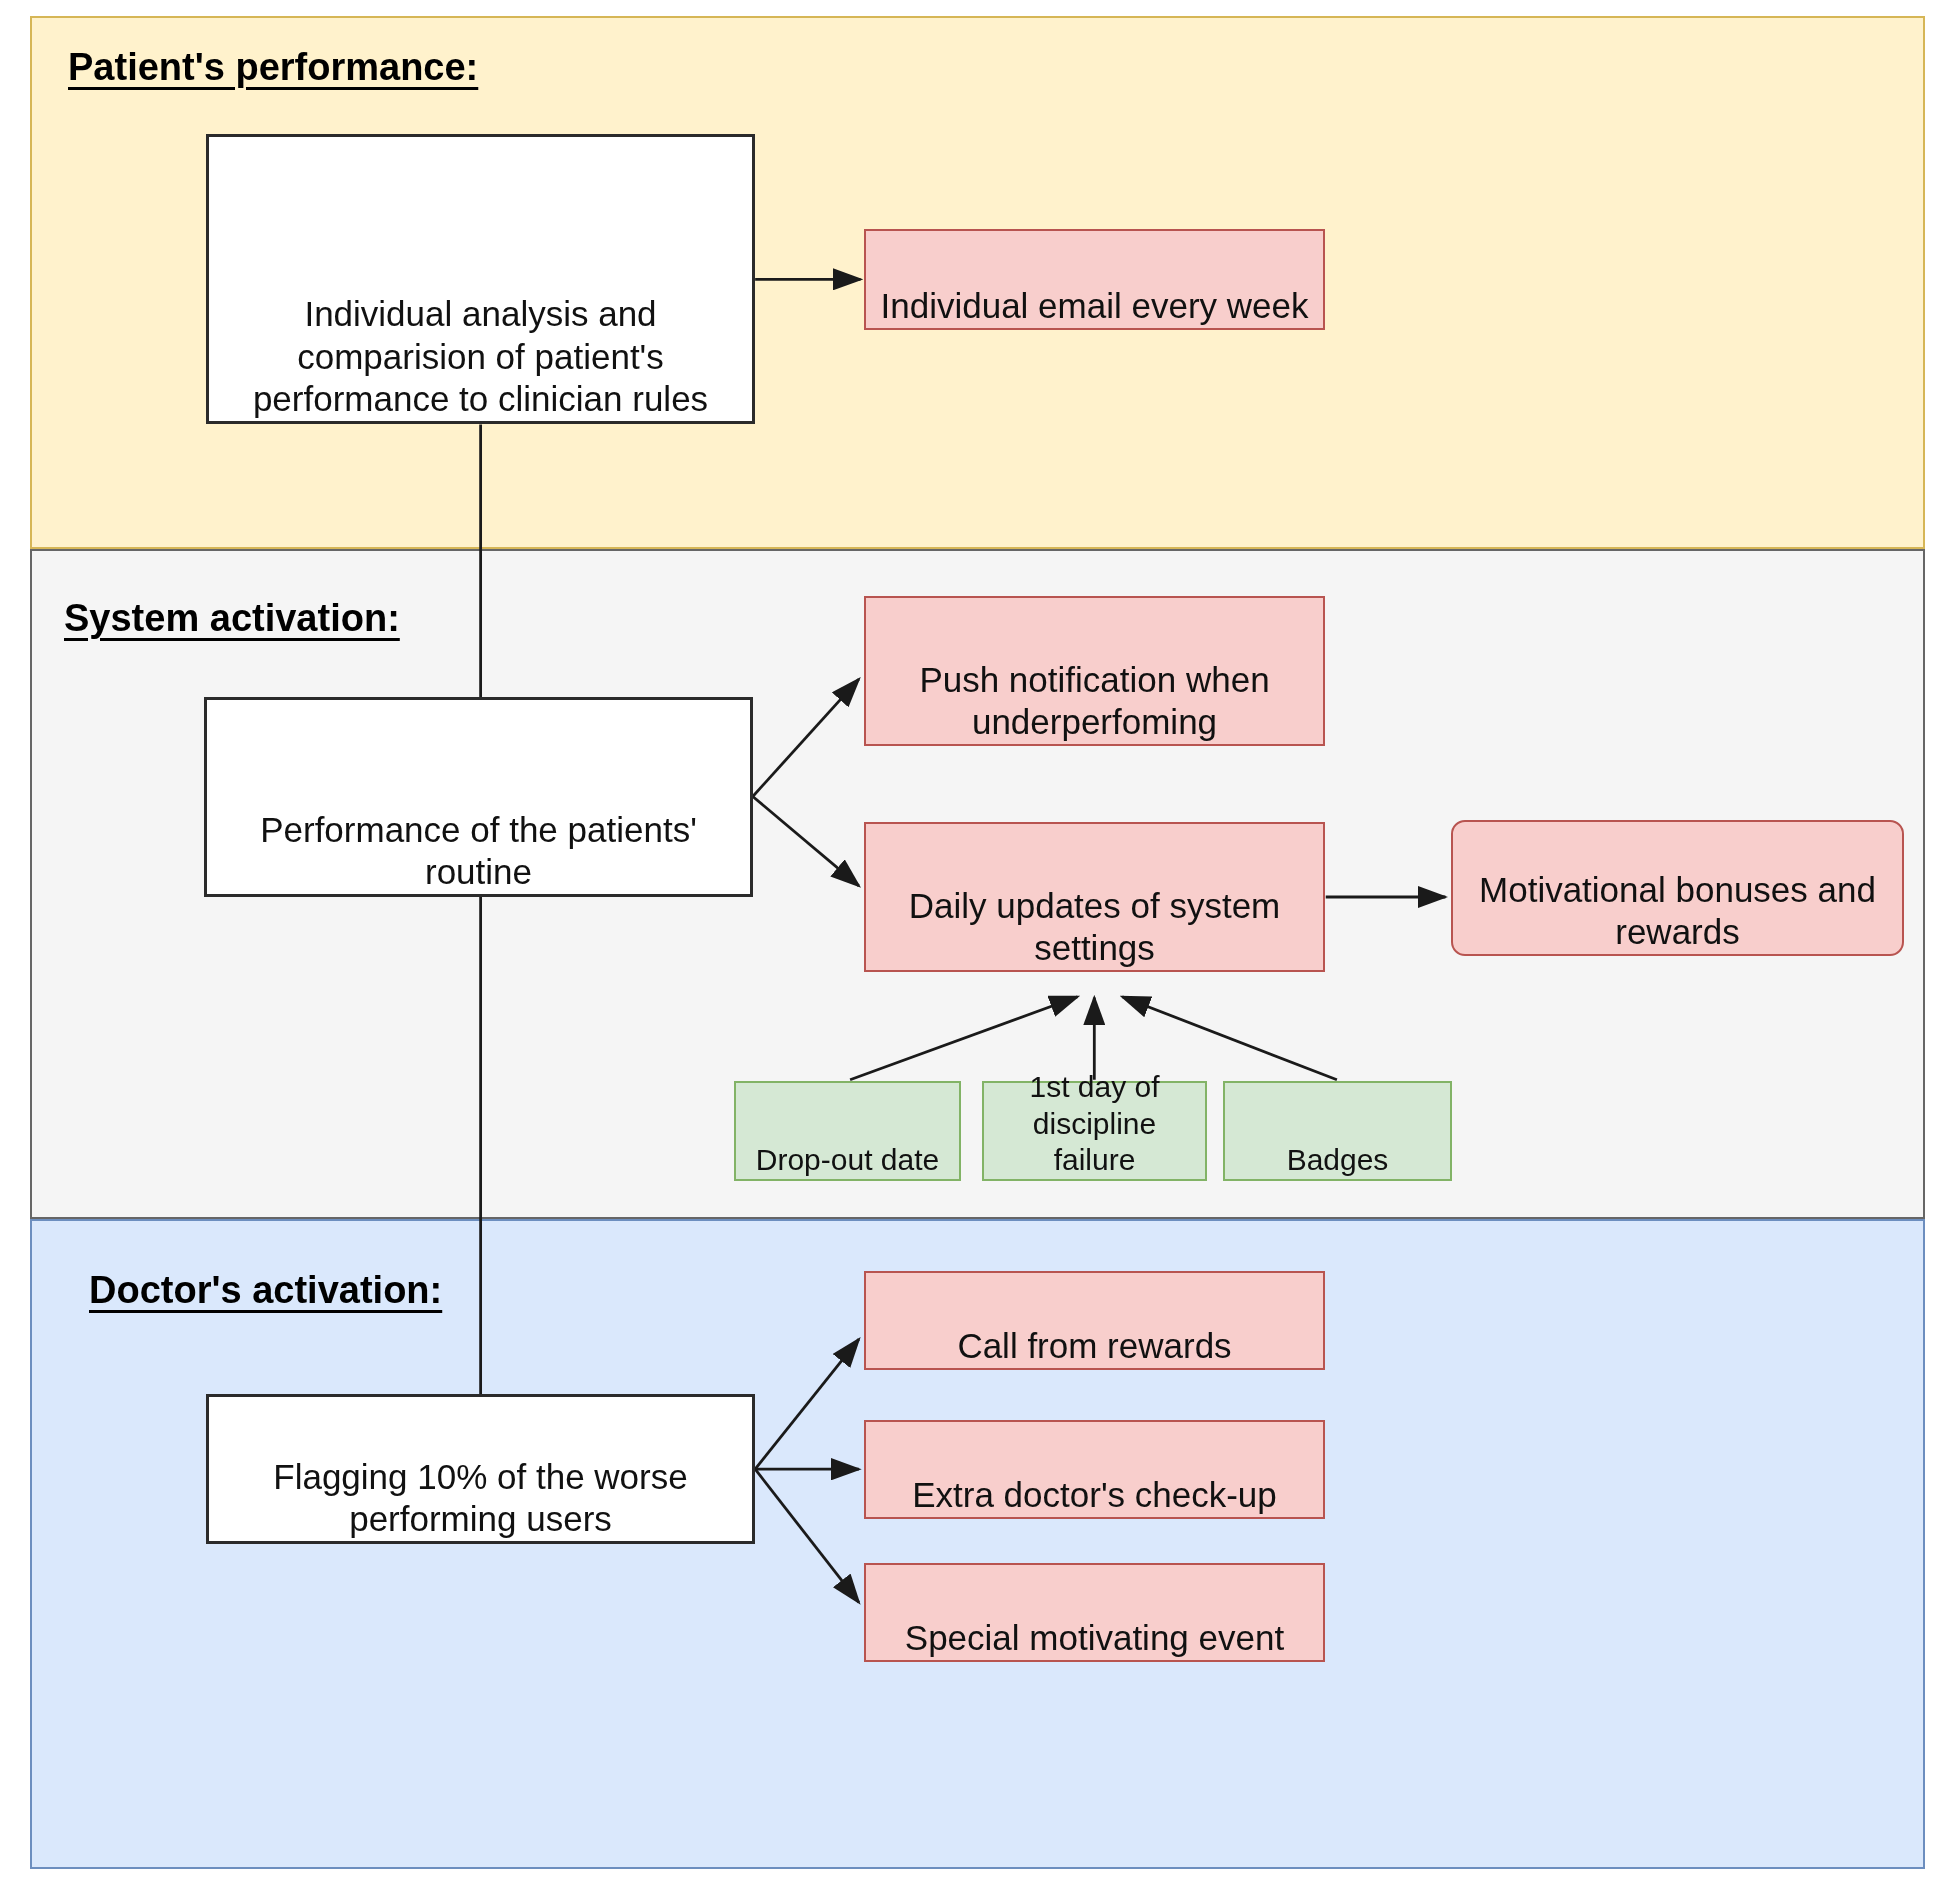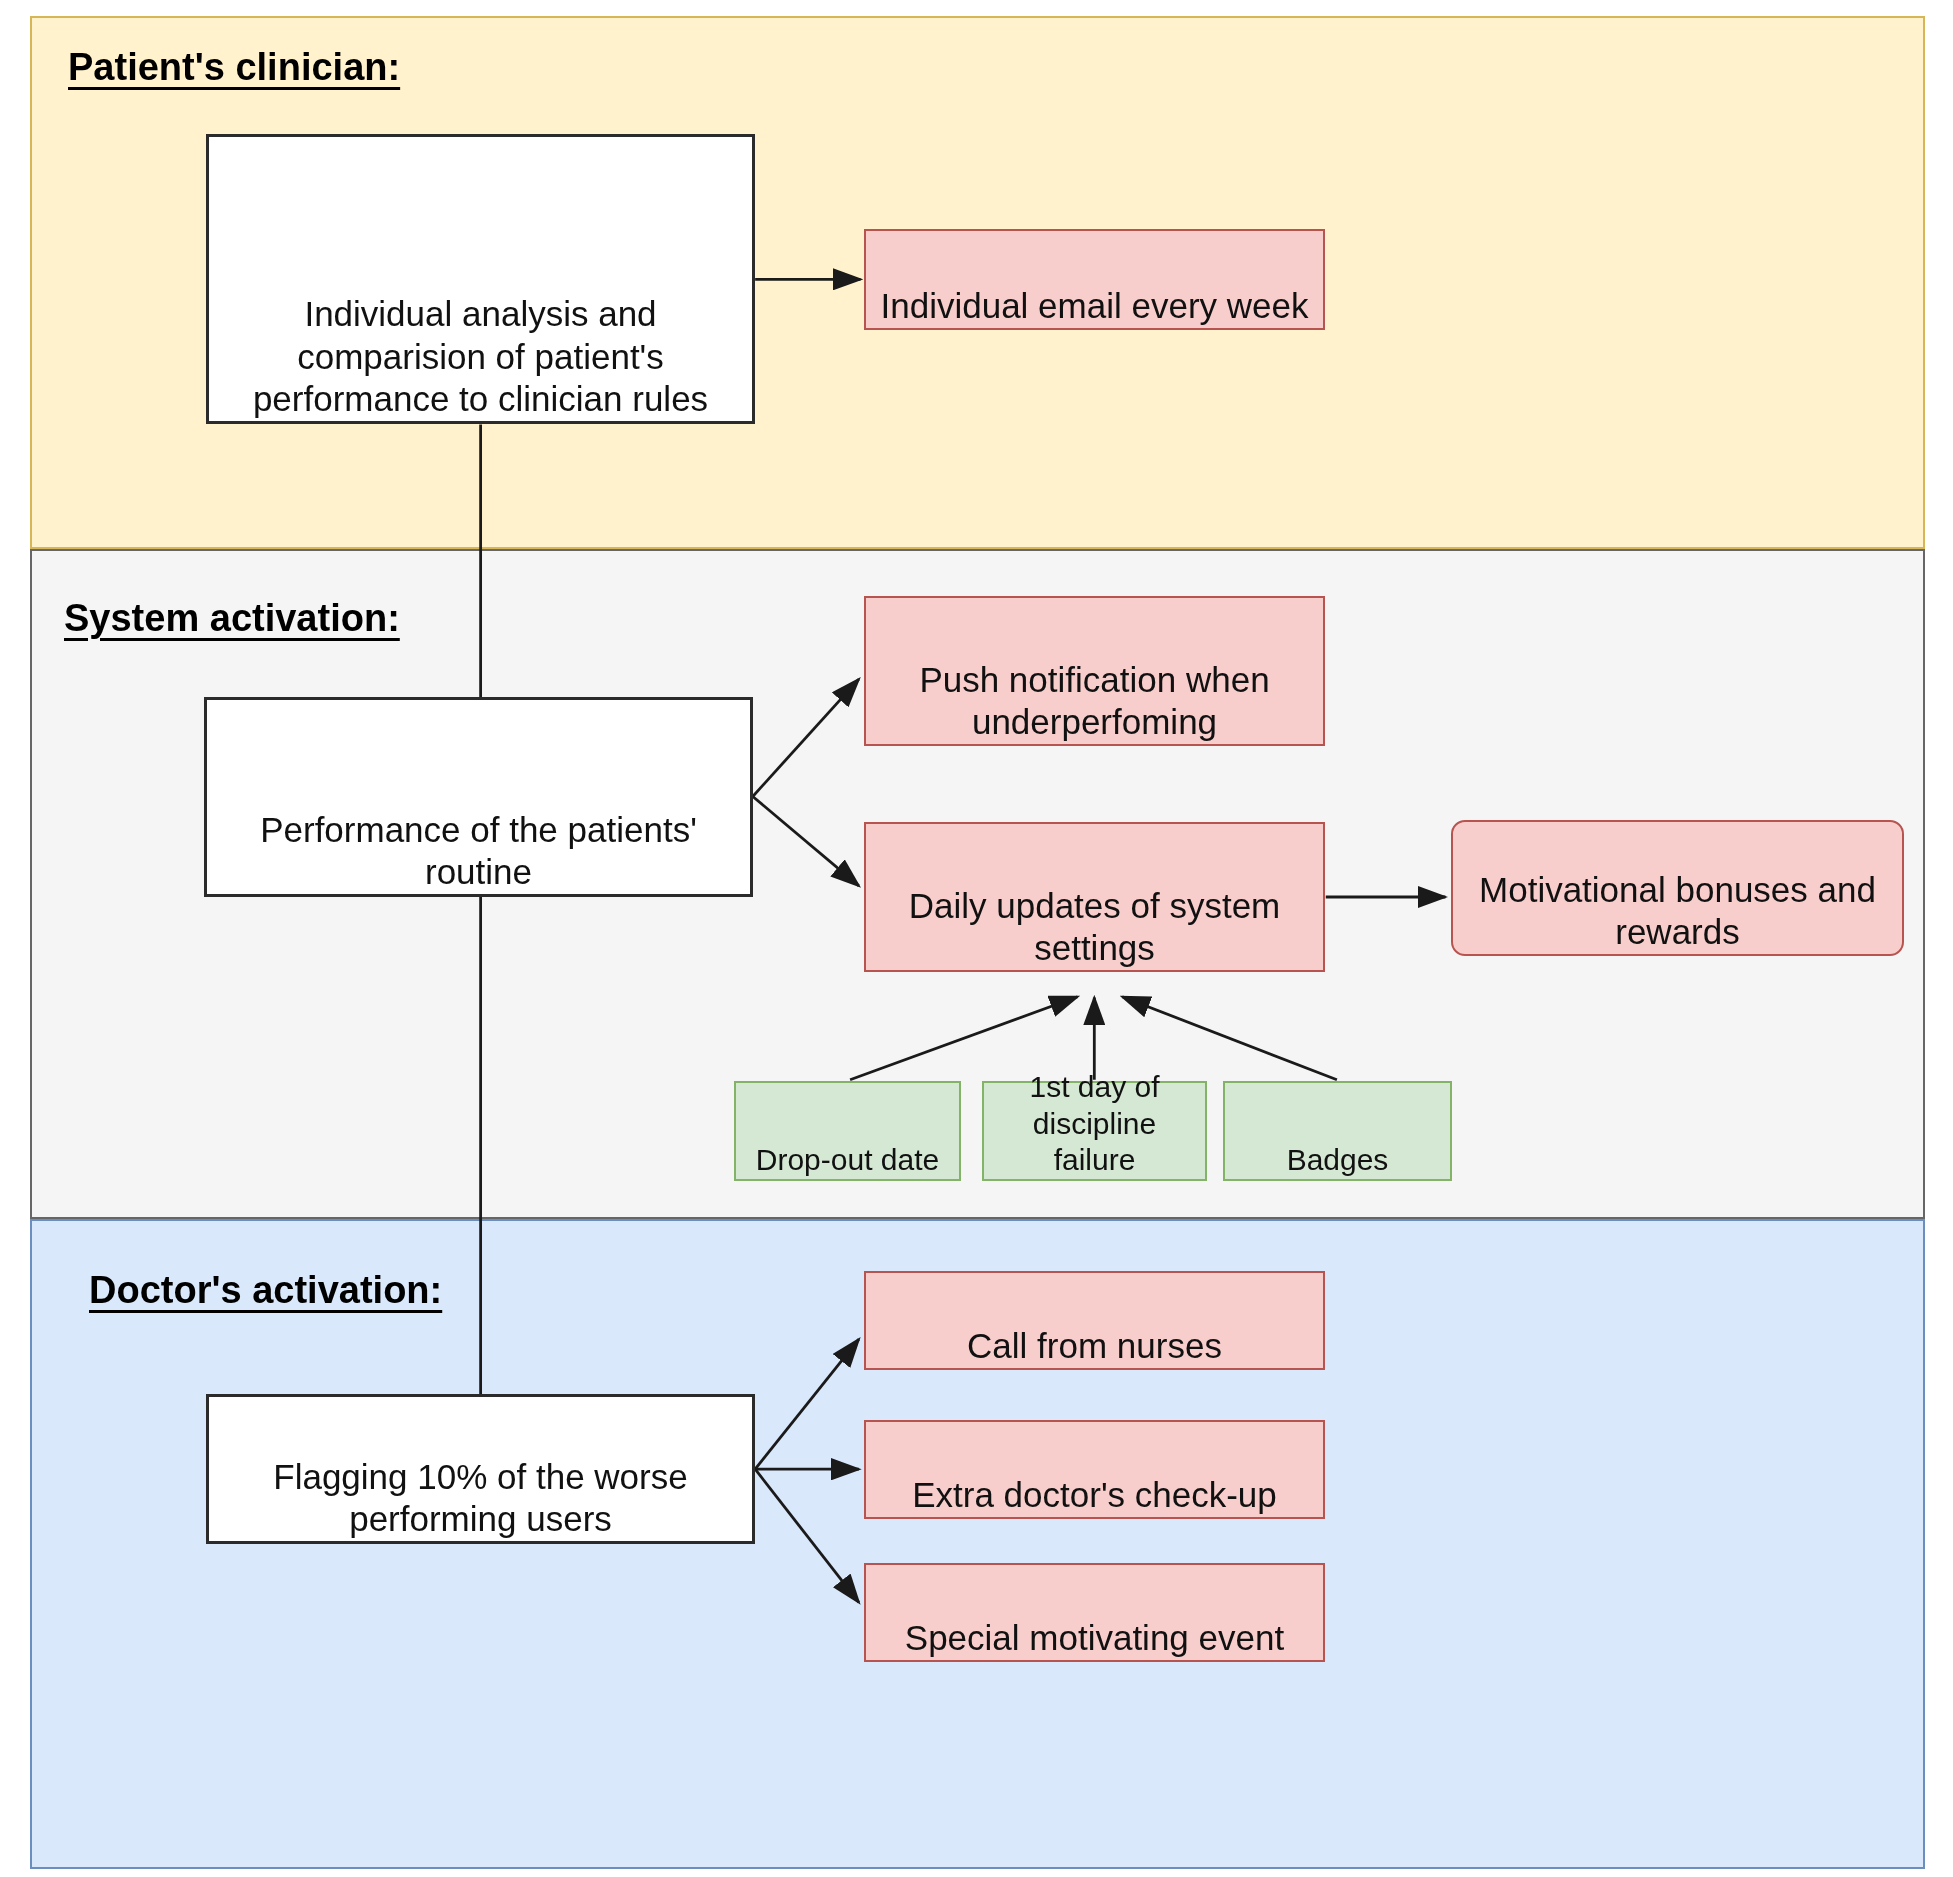--- a/index.html
+++ b/index.html
@@ -56,21 +56,21 @@
 </style>
 </head>
 <body>
 
 <div class="canvas">
 
   <div class="band band-patient"></div>
   <div class="band band-system"></div>
   <div class="band band-doctor"></div>
 
-  <div class="band-title title-patient">Patient's clinician:</div>
+  <div class="band-title title-patient">Patient's performance:</div>
   <div class="band-title title-system">System activation:</div>
   <div class="band-title title-doctor">Doctor's activation:</div>
 
   <svg class="edges" viewBox="0 0 2448 2352">
     <defs>
       <marker id="arr" markerWidth="11" markerHeight="8" refX="10" refY="4" orient="auto" markerUnits="strokeWidth">
         <path d="M0,0 L11,4 L0,8 Z" fill="#1A1A1A"></path>
       </marker>
     </defs>
     <g stroke="#1A1A1A" stroke-width="3.5" fill="none">
@@ -114,21 +114,21 @@
     <span>1st day of discipline failure</span>
   </div>
   <div class="node node-green n-badges">
     <span>Badges</span>
   </div>
 
   <div class="node node-white n-flagging">
     <span>Flagging 10% of the worse performing users</span>
   </div>
   <div class="node node-pink n-call">
-    <span>Call from nurses</span>
+    <span>Call from rewards</span>
   </div>
   <div class="node node-pink n-extra">
     <span>Extra doctor's check-up</span>
   </div>
   <div class="node node-pink n-special">
     <span>Special motivating event</span>
   </div>
 
 </div>
 

